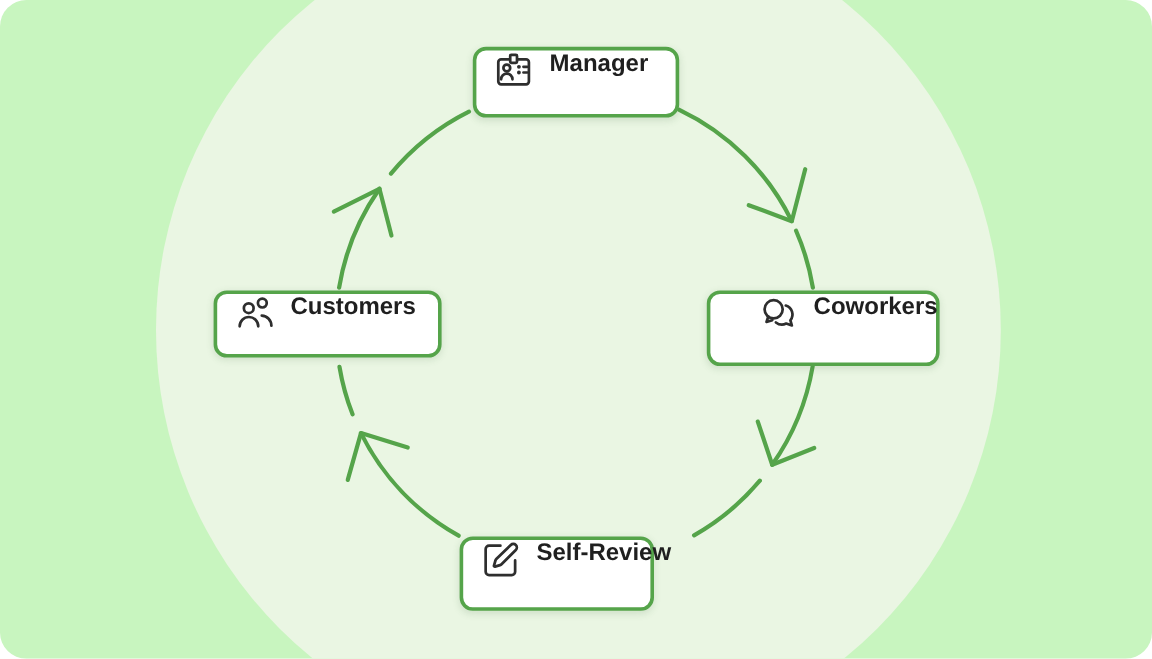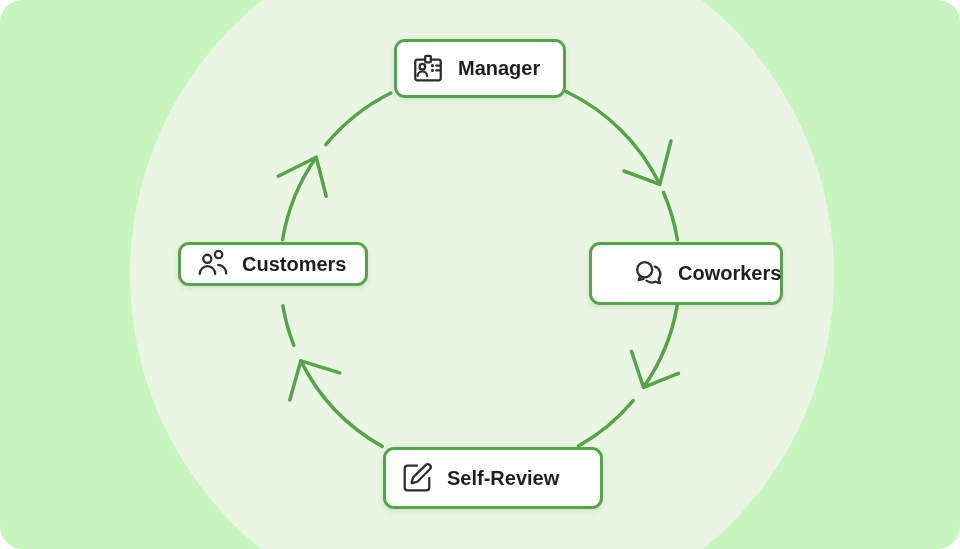--- a/index.html
+++ b/index.html
@@ -16,33 +16,33 @@
     position:relative;width:960px;height:549px;border-radius:22px;
     background:var(--canvas-green);overflow:hidden;
   }
   .halo{
     position:absolute;left:130px;top:-77px;width:704px;height:704px;
     border-radius:50%;background:var(--halo-green);
   }
   svg.cycle{position:absolute;left:0;top:0;}
   .arc,.arrowhead{fill:none;stroke:var(--accent-green);stroke-width:3.5;stroke-linecap:round;stroke-linejoin:round;}
   .node{
-    position:absolute;display:flex;align-items:center;gap:13px;padding:0 14px;
+    position:absolute;display:flex;align-items:flex-start;gap:13px;padding:0 14px;
     background:var(--node-bg);border:3px solid var(--accent-green);border-radius:11px;
     box-shadow:0 2px 6px rgba(60,110,60,0.15);
   }
   .node .label{font-size:20px;font-weight:700;color:var(--label-ink);white-space:nowrap;}
   .node .ic{width:34px;height:34px;flex:0 0 auto;display:block;}
   .ic path,.ic circle,.ic rect,.ic line{fill:none;stroke:var(--icon-ink);stroke-width:2.4;stroke-linecap:round;stroke-linejoin:round;}
   .ic .fillwhite{fill:var(--node-bg);}
   .ic .dot{fill:var(--icon-ink);stroke-width:1.6;}
   #node-manager{left:394px;top:39px;width:172px;height:59px;}
   #node-coworkers{left:589px;top:242px;width:194px;height:63px;padding-left:39px;}
-  #node-selfreview{left:383px;top:447px;width:220px;height:62px;}
-  #node-customers{left:178px;top:242px;width:190px;height:44px;}
+  #node-selfreview{left:383px;top:447px;width:162px;height:62px;}
+  #node-customers{left:178px;top:242px;width:190px;height:56px;}
 </style>
 </head>
 <body>
 
 <div class="canvas">
   <div class="halo"></div>
 
   <svg class="cycle" width="960" height="549" viewBox="0 0 960 549" aria-hidden="true">
 
     <path class="arc" d="M 566.1 91.5 A 200 200 0 0 1 659.8 184.3 M 663.4 192.3 A 200 200 0 0 1 677.4 239.7"></path>

